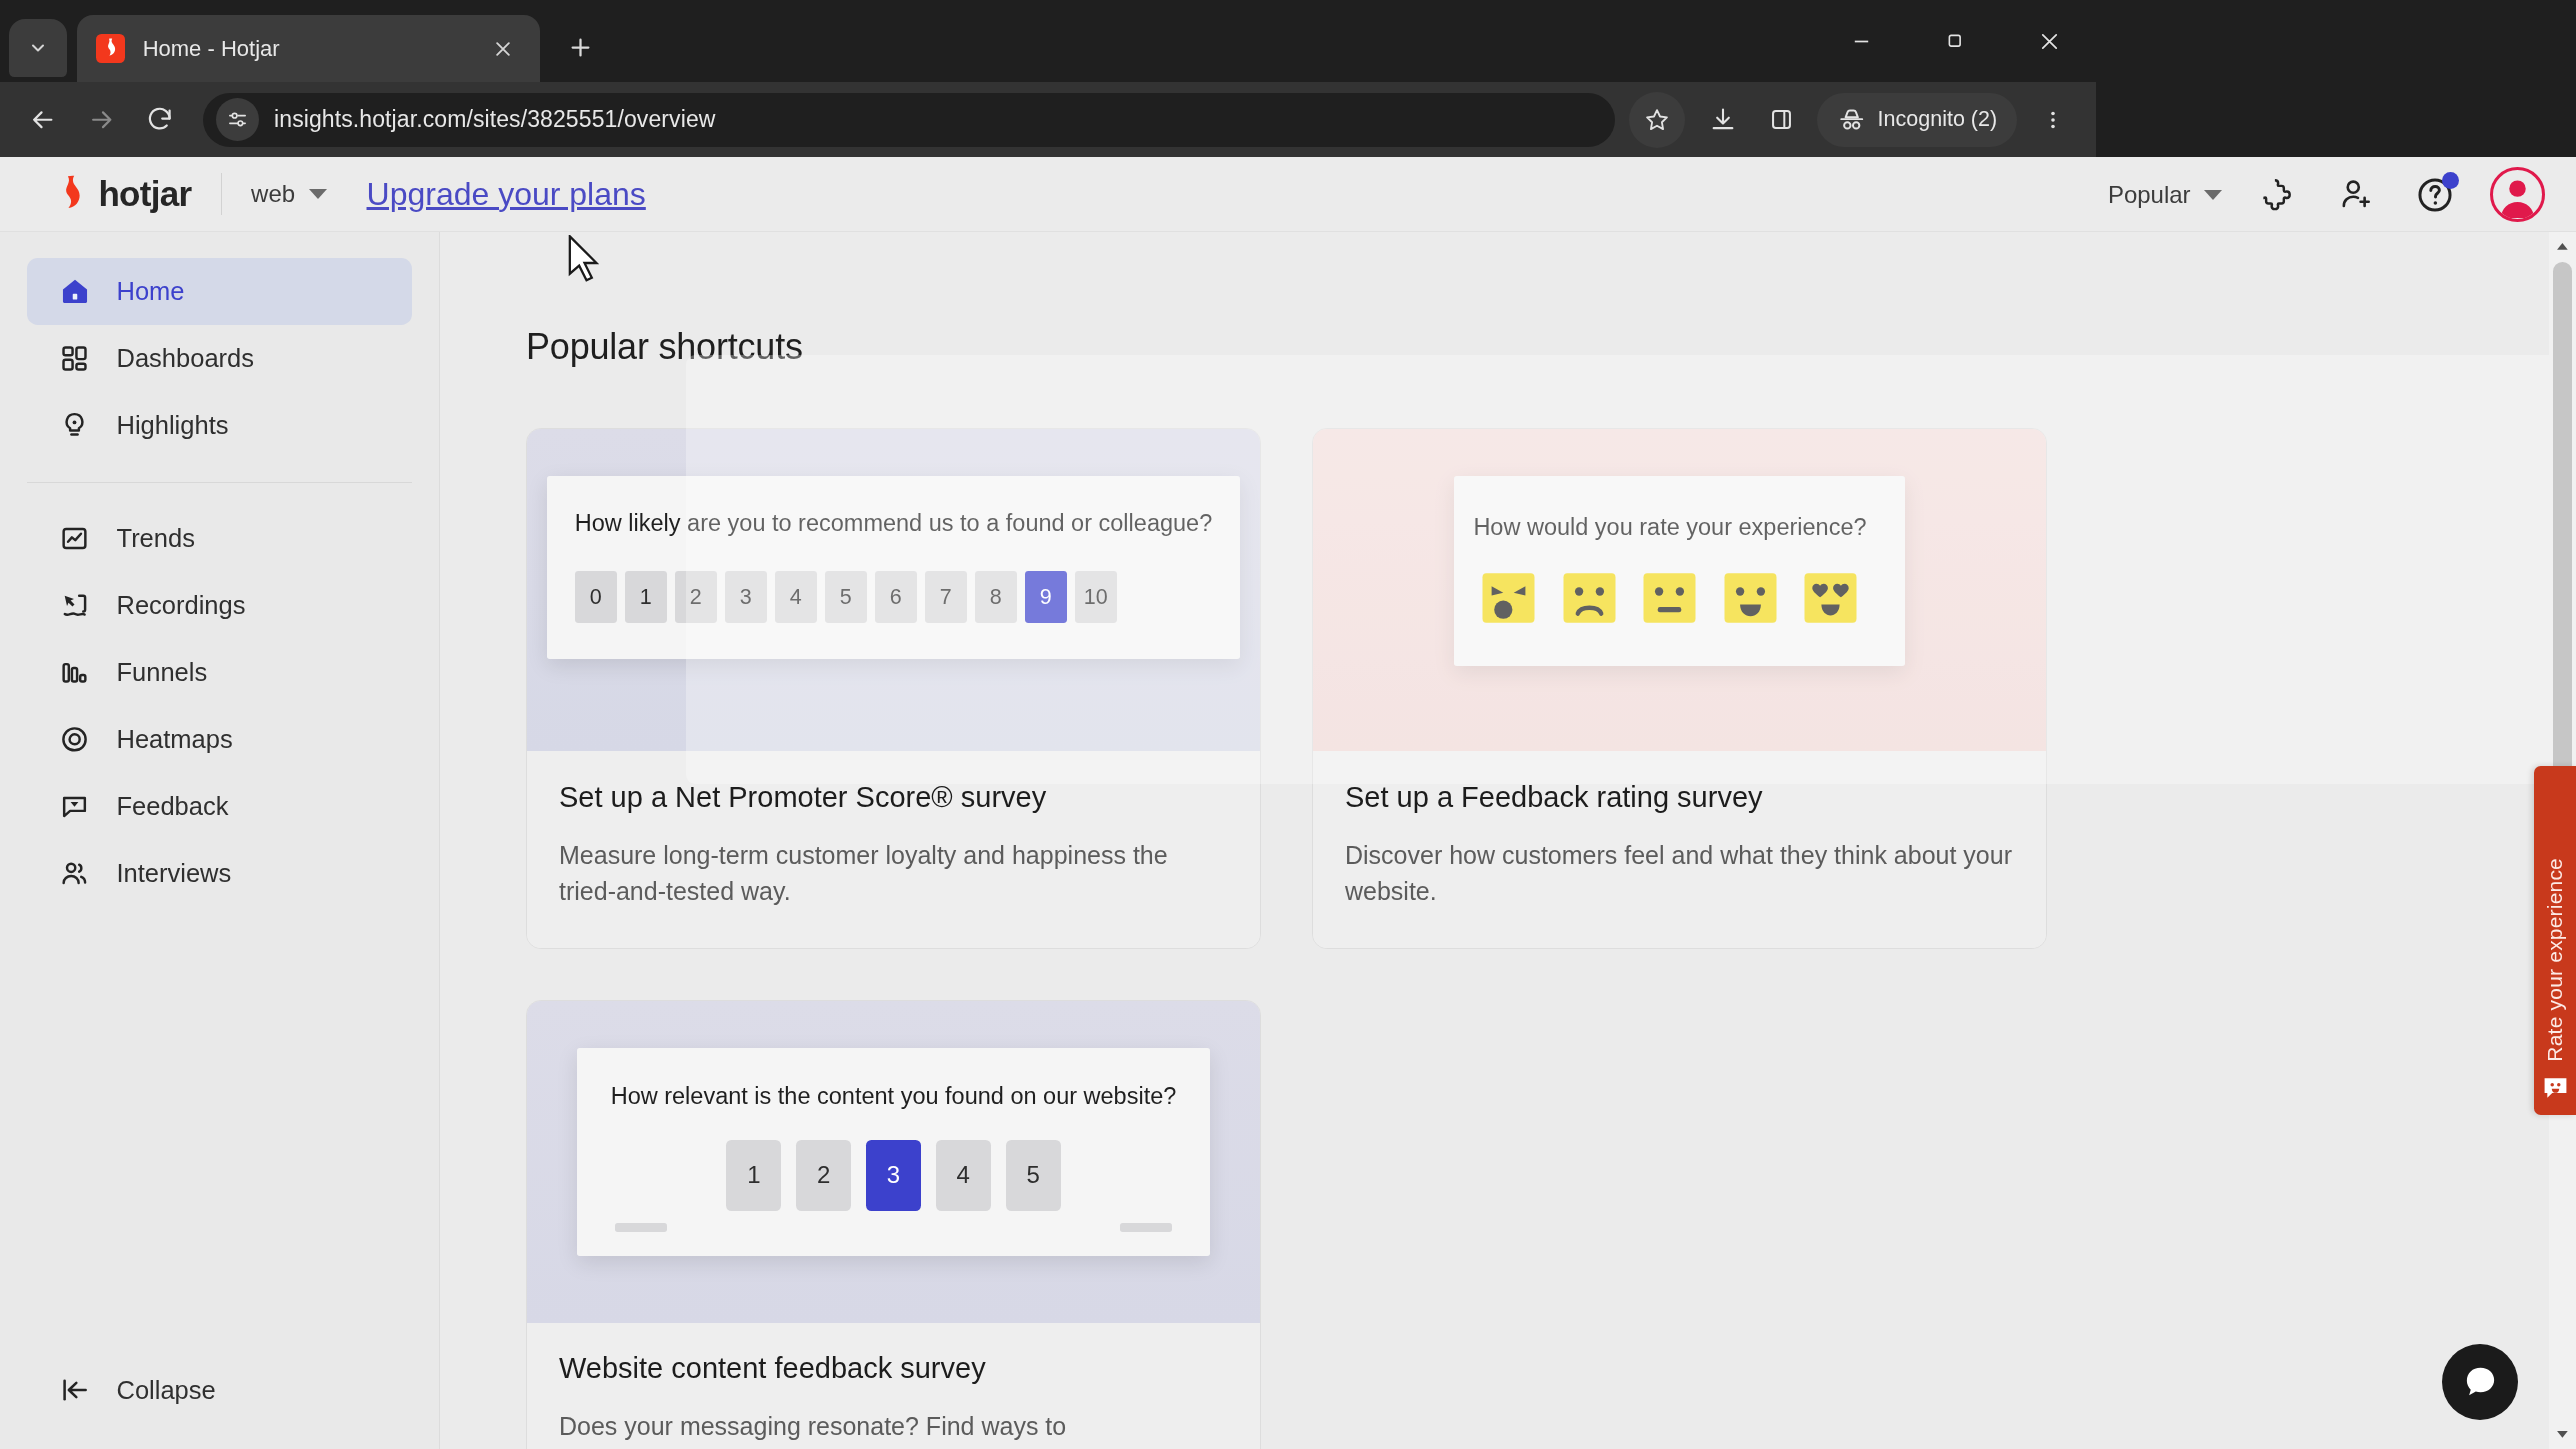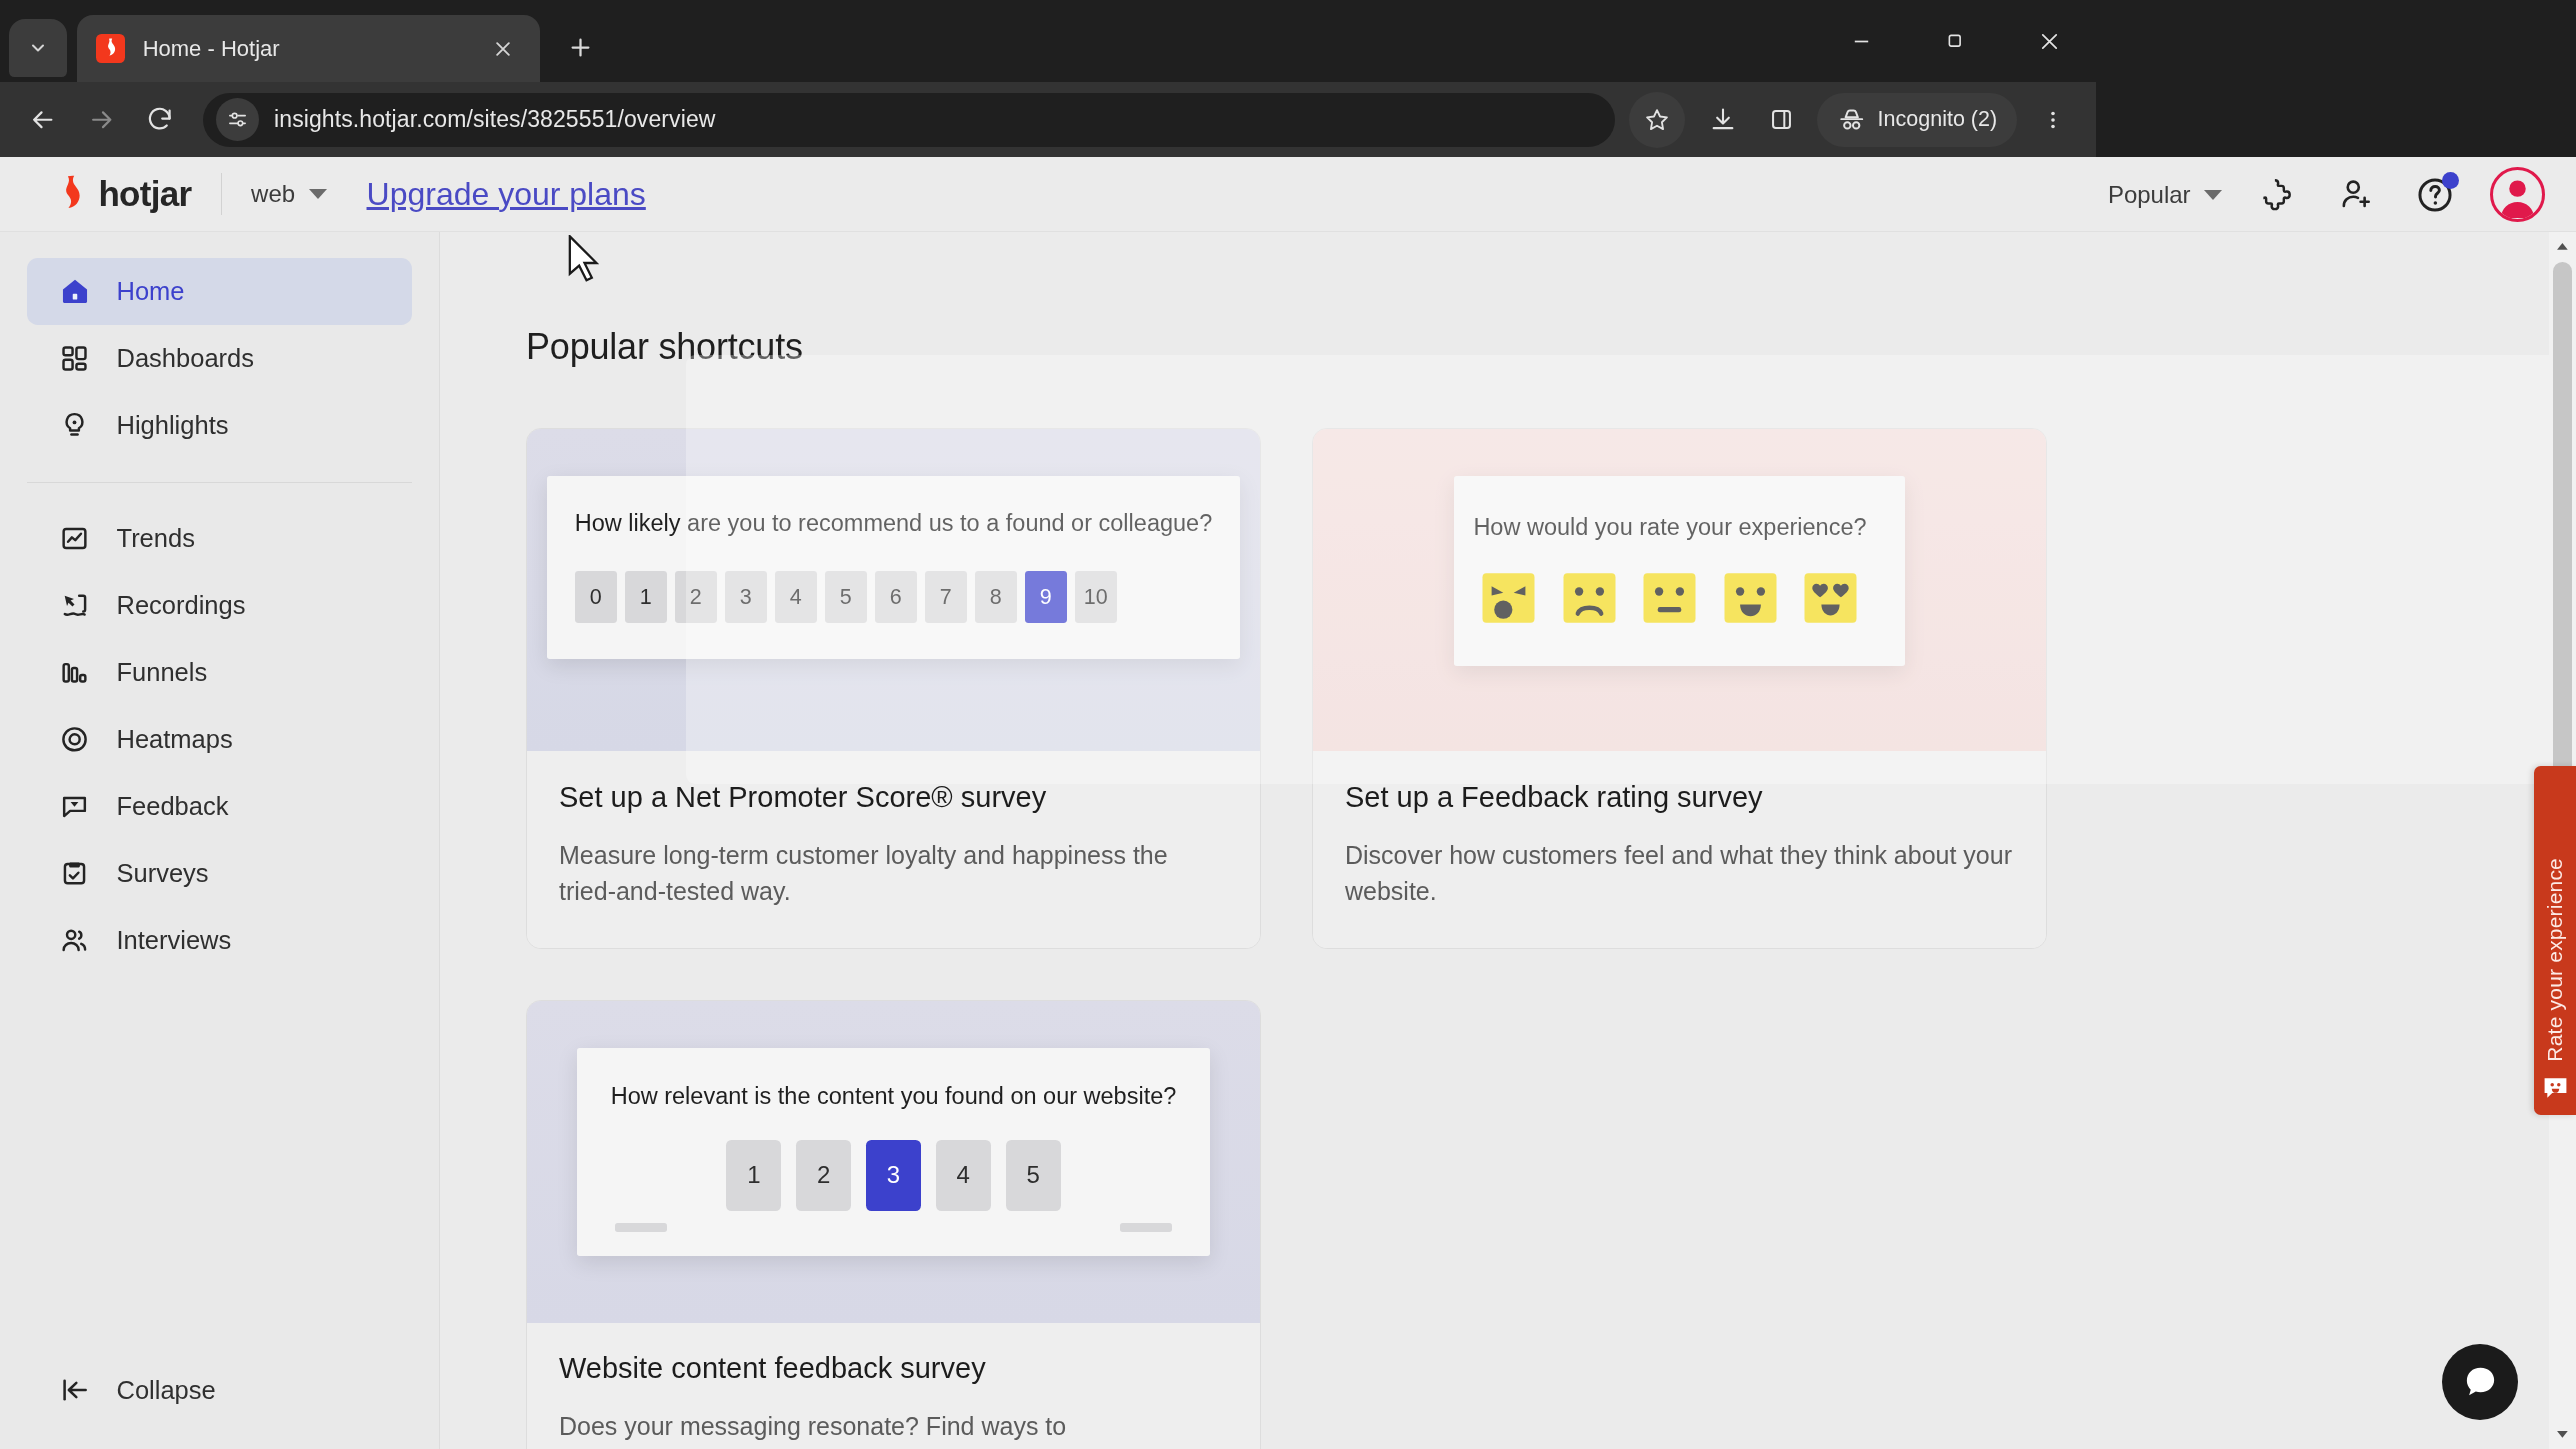--- a/index.html
+++ b/index.html
@@ -530,30 +530,20 @@
         <div class="nav-item">
           <span class="nav-icon">
             <svg width="31" height="31" viewBox="0 0 24 24">
               <path d="M4 5.4h16v10H8.6L4 19.4z" stroke="#242424" stroke-width="1.9" fill="none" stroke-linejoin="round"></path>
               <path d="M9 8.6h6l-3 3.6z" fill="#242424"></path>
             </svg>
           </span>
           <span class="nav-label">Feedback</span>
         </div>
 
-        <div class="nav-item">
-          <span class="nav-icon">
-            <svg width="31" height="31" viewBox="0 0 24 24">
-              <rect x="4.6" y="4.6" width="14.8" height="15" rx="2.2" stroke="#242424" stroke-width="1.9" fill="none"></rect>
-              <path d="M9 3.4h6c.7 0 1.2.5 1.2 1.2v1.6c0 .7-.5 1.2-1.2 1.2H9c-.7 0-1.2-.5-1.2-1.2V4.6c0-.7.5-1.2 1.2-1.2z" fill="#242424"></path>
-              <path d="M8.4 13.4l2.4 2.4 4.2-4.4" stroke="#242424" stroke-width="1.9" fill="none" stroke-linecap="round" stroke-linejoin="round"></path>
-            </svg>
-          </span>
-          <span class="nav-label">Surveys</span>
-        </div>
 
         <div class="nav-item">
           <span class="nav-icon">
             <svg width="31" height="31" viewBox="0 0 24 24">
               <circle cx="9.4" cy="7.6" r="3.2" stroke="#242424" stroke-width="1.9" fill="none"></circle>
               <path d="M3.6 19.4c0-3.2 2.6-5.4 5.8-5.4s5.8 2.2 5.8 5.4" stroke="#242424" stroke-width="1.9" fill="none" stroke-linecap="round"></path>
               <path d="M15.6 5.2a3 3 0 010 5.4" stroke="#242424" stroke-width="1.9" fill="none" stroke-linecap="round"></path>
               <path d="M17.2 14.6c1.8.7 3 2.3 3 4.4" stroke="#242424" stroke-width="1.9" fill="none" stroke-linecap="round"></path>
             </svg>
           </span>

